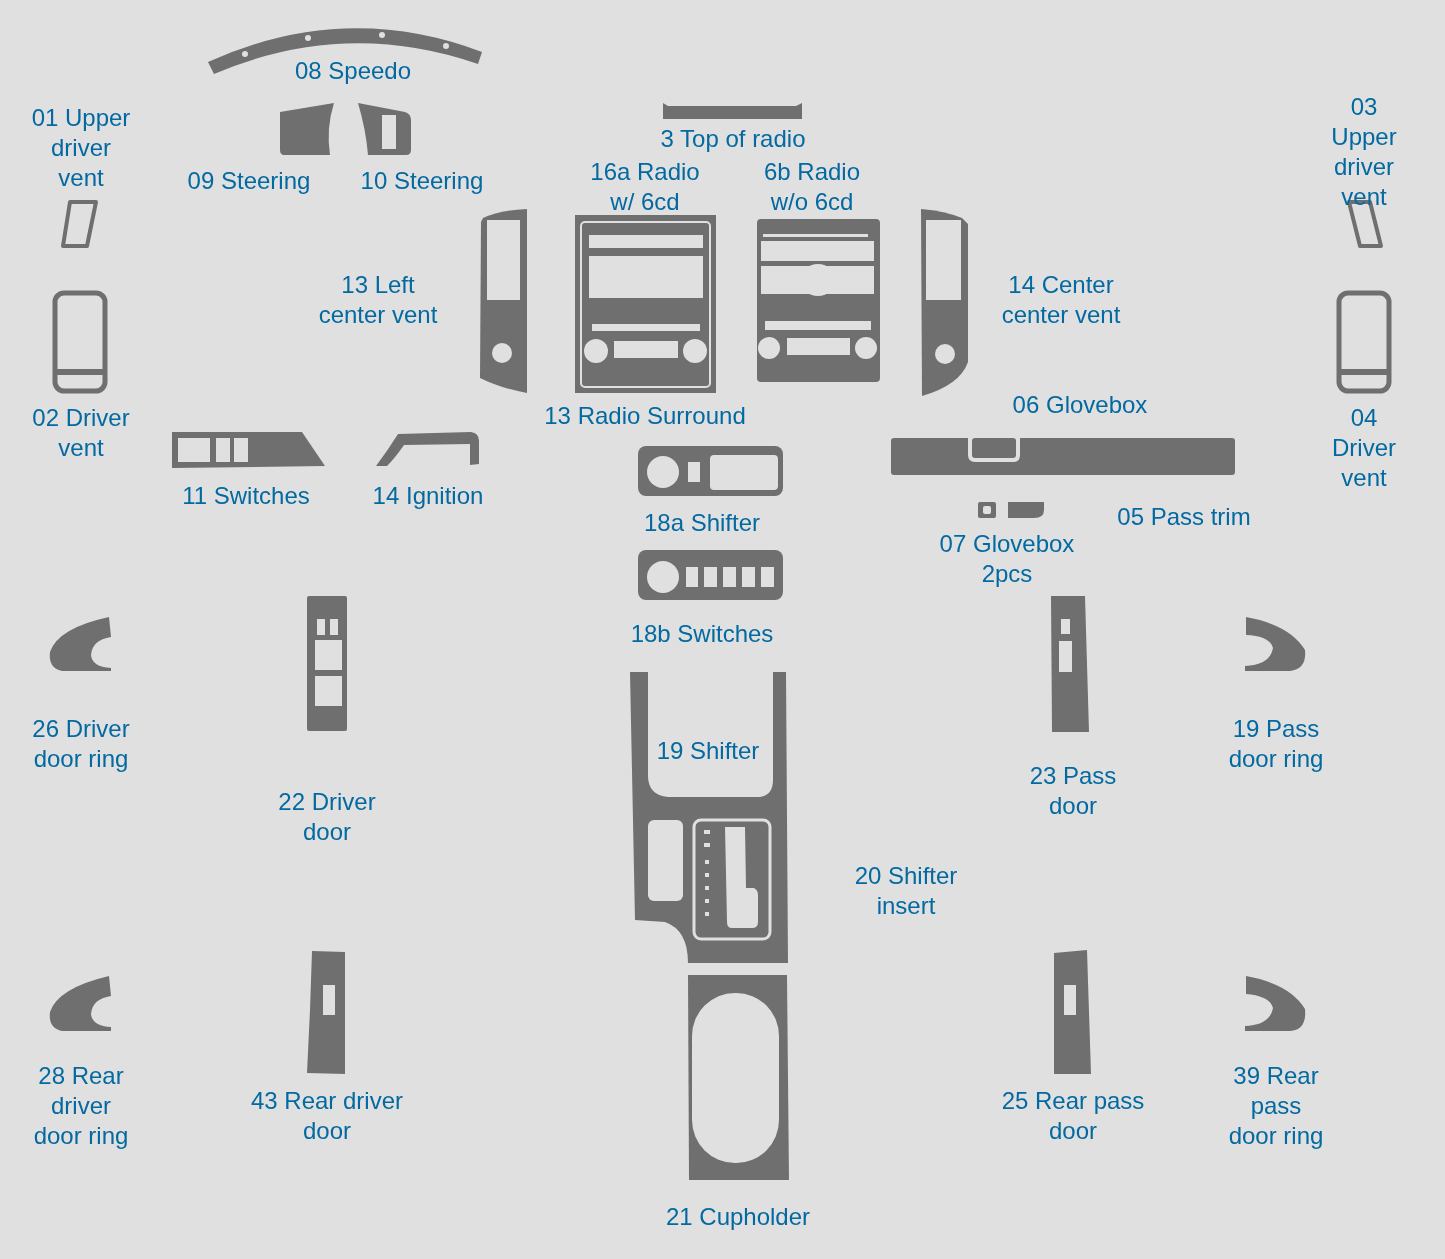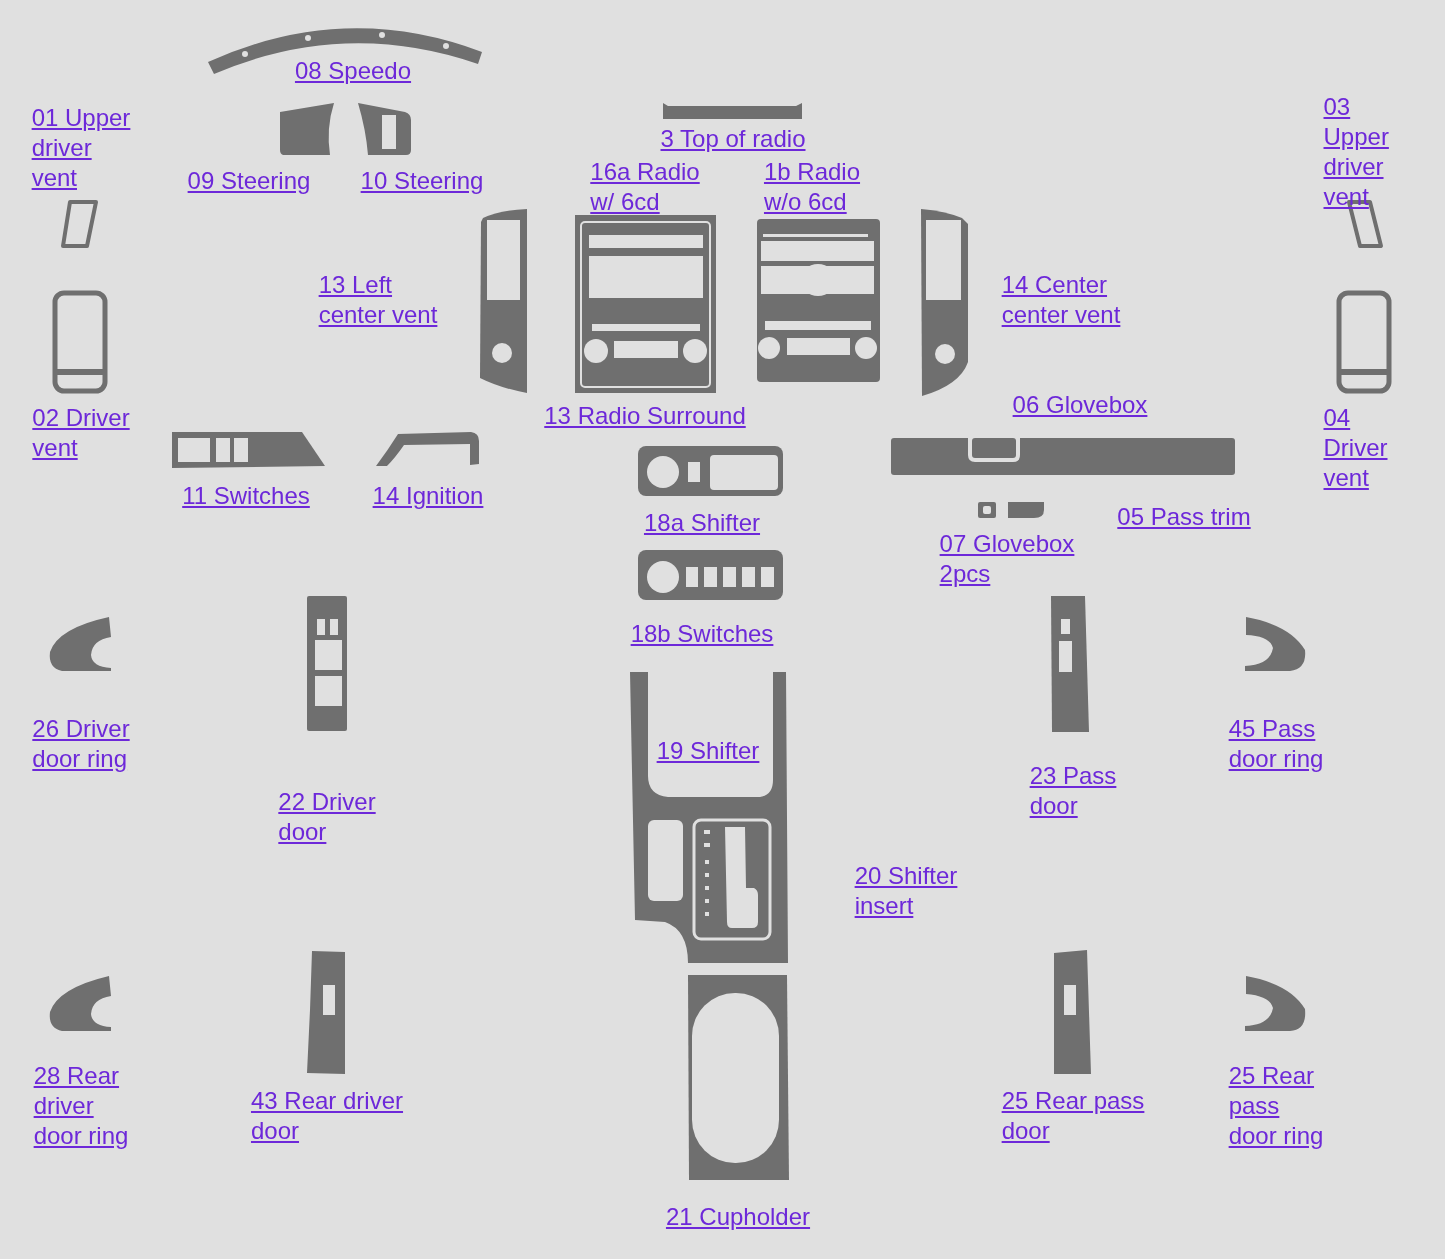--- a/index.html
+++ b/index.html
@@ -5,26 +5,26 @@
     html, body { margin: 0; padding: 0; }
     body {
       width: 1445px; height: 1259px;
       background: #e0e0e0;
       position: relative;
       overflow: hidden;
       font-family: "Liberation Sans", sans-serif;
     }
     .lbl {
       position: absolute;
-      color: #6d28d9;
+      color: #0369a1;
       font-size: 24px;
       line-height: 30px;
+      text-align: center;
       white-space: pre-line;
       transform: translateX(-50%);
-      text-decoration: underline;
     }
     .shapes { position: absolute; left: 0; top: 0; }
     .part { fill: #6f6f6f; }
     .hole { fill: #e0e0e0; }
   </style>
 </head>
 <body>
 
 <svg class="shapes" width="1445" height="1259" viewBox="0 0 1445 1259">
 
@@ -203,39 +203,39 @@
 <div class="lbl" style="left:422px;top:166px;">10 Steering</div>
 <div class="lbl" style="left:246px;top:481px;">11 Switches</div>
 <div class="lbl" style="left:428px;top:481px;">14 Ignition</div>
 <div class="lbl" style="left:378px;top:270px;">13 Left
 center vent</div>
 <div class="lbl" style="left:1061px;top:270px;">14 Center
 center vent</div>
 <div class="lbl" style="left:733px;top:124px;">3 Top of radio</div>
 <div class="lbl" style="left:645px;top:157px;">16a Radio
 w/ 6cd</div>
-<div class="lbl" style="left:812px;top:157px;">1b Radio
+<div class="lbl" style="left:812px;top:157px;">6b Radio
 w/o 6cd</div>
 <div class="lbl" style="left:645px;top:401px;">13 Radio Surround</div>
 <div class="lbl" style="left:702px;top:508px;">18a Shifter</div>
 <div class="lbl" style="left:702px;top:619px;">18b Switches</div>
 <div class="lbl" style="left:708px;top:736px;">19 Shifter</div>
 <div class="lbl" style="left:906px;top:861px;">20 Shifter
 insert</div>
 <div class="lbl" style="left:738px;top:1202px;">21 Cupholder</div>
 <div class="lbl" style="left:327px;top:787px;">22 Driver
 door</div>
 <div class="lbl" style="left:1073px;top:761px;">23 Pass
 door</div>
 <div class="lbl" style="left:327px;top:1086px;">43 Rear driver
 door</div>
 <div class="lbl" style="left:1073px;top:1086px;">25 Rear pass
 door</div>
 <div class="lbl" style="left:81px;top:714px;">26 Driver
 door ring</div>
-<div class="lbl" style="left:1276px;top:714px;">45 Pass
+<div class="lbl" style="left:1276px;top:714px;">19 Pass
 door ring</div>
 <div class="lbl" style="left:81px;top:1061px;">28 Rear
 driver
 door ring</div>
-<div class="lbl" style="left:1276px;top:1061px;">25 Rear
+<div class="lbl" style="left:1276px;top:1061px;">39 Rear
 pass
 door ring</div>
 
 </body></html>

